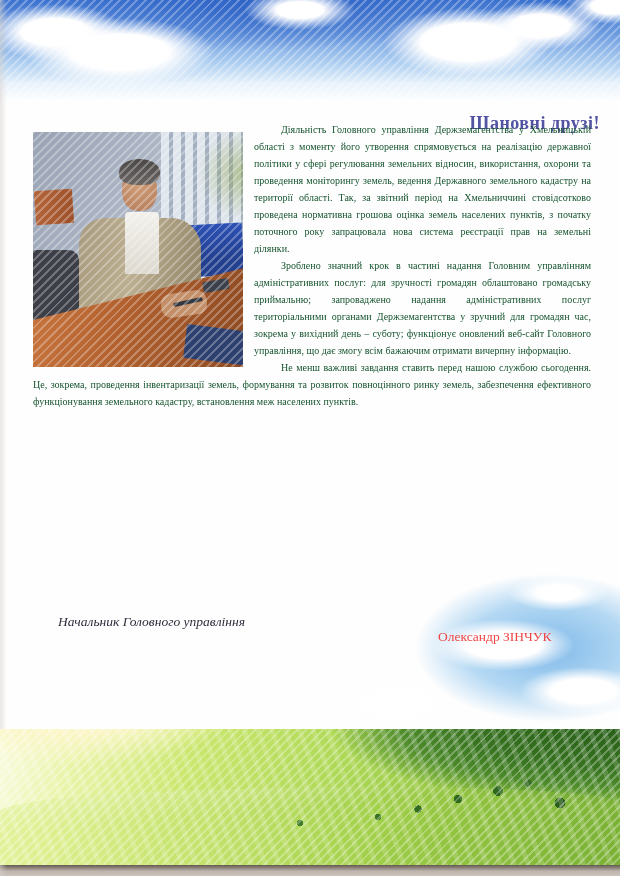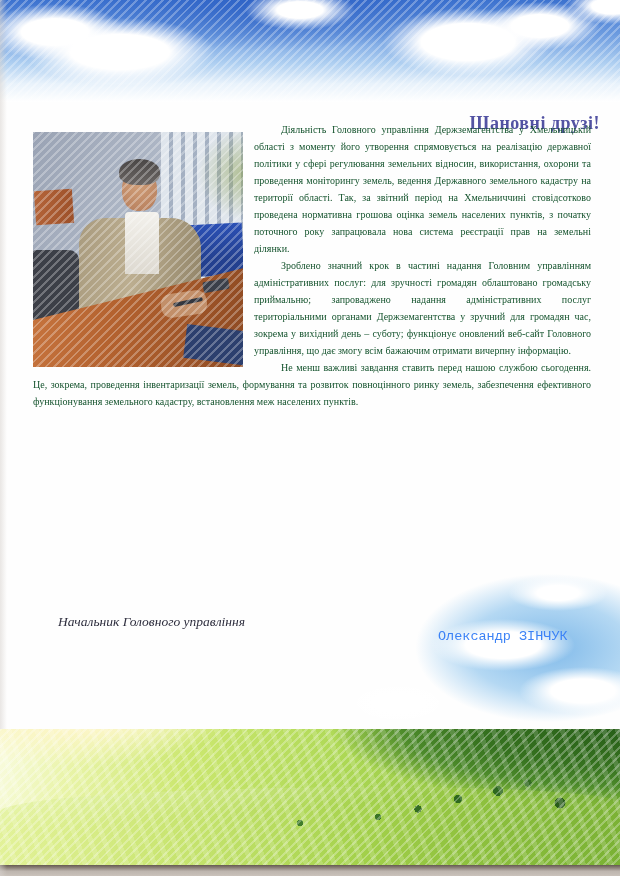--- a/index.html
+++ b/index.html
@@ -65,21 +65,21 @@
     background:#c28f69;border-radius:10px;transform:rotate(-8deg);}
   .ph-pen{position:absolute;left:140px;top:168px;width:30px;height:4px;
     background:#33373f;transform:rotate(-12deg);border-radius:2px;}
   .ph-folder{position:absolute;right:-8px;top:196px;width:66px;height:34px;
     background:#2c3f6e;transform:rotate(7deg);}
   .ph-phone{position:absolute;right:14px;top:148px;width:26px;height:11px;
     background:#3a3f49;transform:rotate(-10deg);border-radius:2px;}
   
   .sig-left{position:absolute;left:58px;top:613px;font-size:13.5px;line-height:18px;
     color:#2e2e3e;z-index:3;font-style:italic;}
-  .sig-name{position:absolute;left:438px;top:629px;font-size:13.5px;color:#3b82f6;z-index:3;font-family:Liberation Mono, monospace;}
+  .sig-name{position:absolute;left:438px;top:629px;font-size:13.5px;color:#ef4444;z-index:3;}
   
   .clouds-watermark{position:absolute;left:318px;top:553px;width:302px;height:177px;z-index:1;
     background:
       radial-gradient(ellipse 72px 26px at 185px 92px,#ffffff 52%,rgba(255,255,255,0) 100%),
       radial-gradient(ellipse 64px 24px at 265px 138px,#ffffff 50%,rgba(255,255,255,0) 100%),
       radial-gradient(ellipse 56px 22px at 80px 150px,#ffffff 46%,rgba(255,255,255,0) 100%),
       radial-gradient(ellipse 50px 18px at 240px 40px,#ffffff 42%,rgba(255,255,255,0) 100%),
       radial-gradient(ellipse 170px 95px at 230px 95px,#7fb9e9 0%,#b4d8f3 48%,rgba(255,255,255,0) 78%);}
   
   .landscape{position:absolute;left:0;top:729px;width:620px;height:136px;overflow:hidden;z-index:2;}

